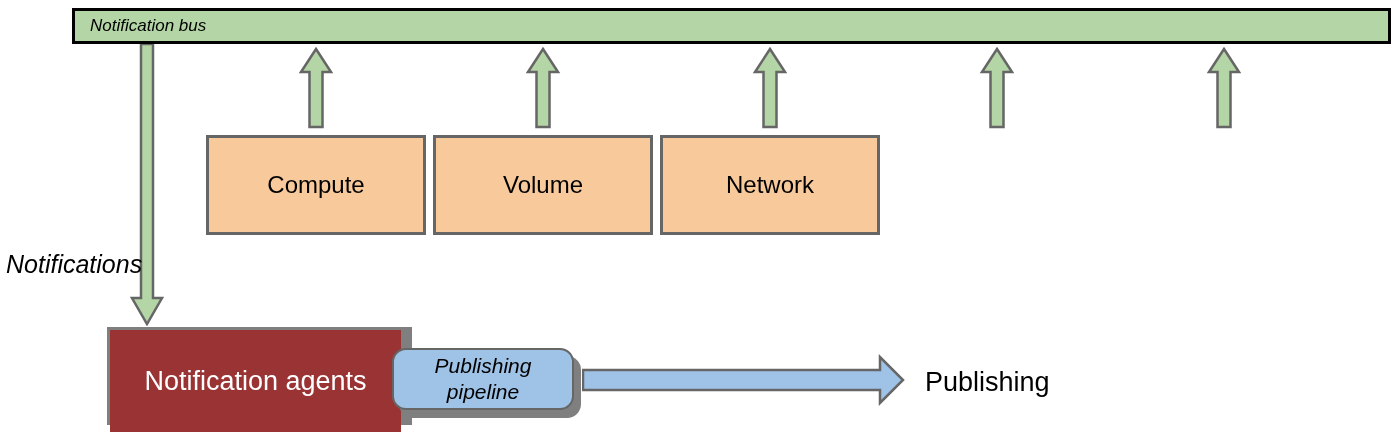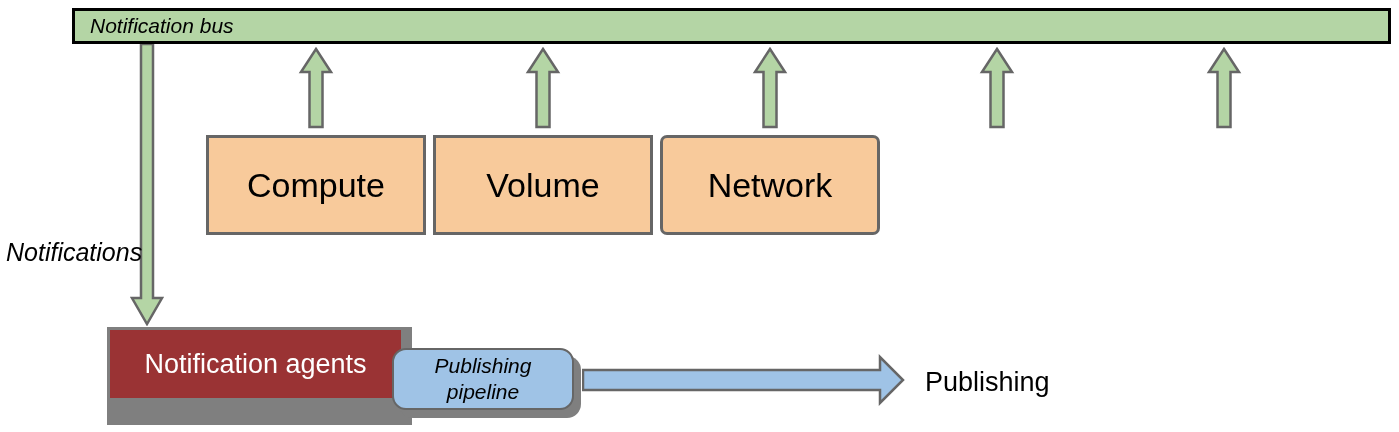--- a/index.html
+++ b/index.html
@@ -23,77 +23,77 @@
     width: 1319px;
     height: 36px;
     box-sizing: border-box;
     background: var(--bus-fill, #b4d5a5);
     border: 3px solid var(--bus-border, #000000);
     display: flex;
     align-items: center;
   }
   .bus-label {
     font-style: italic;
-    font-size: 21px;
+    font-size: 17px;
     color: #000;
     padding-left: 15px;
     white-space: nowrap;
   }
   
   .service-box {
     position: absolute;
     top: 135px;
     width: 220px;
     height: 100px;
     box-sizing: border-box;
     background: var(--service-fill, #f8ca9b);
     border: 3px solid var(--border-gray, #666666);
     display: flex;
     align-items: center;
     justify-content: center;
   }
   .service-label {
-    font-size: 34px;
+    font-size: 24px;
     color: #000;
     white-space: nowrap;
   }
   
   .arrow { position: absolute; display: block; }
   .arrow polygon {
     stroke: var(--border-gray, #666666);
     stroke-width: 2.5;
     stroke-linejoin: miter;
   }
   .arrow.green polygon { fill: var(--arrow-green, #b4d5a5); }
   .arrow.blue  polygon { fill: var(--arrow-blue,  #9fc3e6); }
   
   .notifications-label {
     position: absolute;
     left: 6px;
-    top: 238px;
+    top: 250px;
     font-style: italic;
     font-size: 25px;
     color: #000;
     white-space: nowrap;
   }
   
   .agents-shadow {
     position: absolute;
     left: 107px;
     top: 327px;
     width: 305px;
     height: 98px;
     background: var(--shadow-gray, #7f7f7f);
   }
   .agents-box {
     position: absolute;
     left: 110px;
     top: 330px;
     width: 291px;
-    height: 68px;
+    height: 103px;
     background: var(--agents-fill, #9a3334);
     display: flex;
     align-items: center;
     justify-content: center;
   }
   .agents-label {
     font-size: 27px;
     color: #ffffff;
     white-space: nowrap;
   }
@@ -169,21 +169,21 @@
   <svg class="arrow green" style="left:1206px; top:47px;" width="36" height="82" viewBox="0 0 36 82">
     <polygon points="18,2 33,25 24.5,25 24.5,80 11.5,80 11.5,25 3,25"></polygon>
   </svg>
 
   <div class="service-box" style="left:206px;">
     <span class="service-label">Compute</span>
   </div>
   <div class="service-box" style="left:433px;">
     <span class="service-label">Volume</span>
   </div>
-  <div class="service-box" style="left:660px;border-radius:7px;">
+  <div class="service-box" style="left:660px;">
     <span class="service-label">Network</span>
   </div>
 
   <div class="agents-shadow"></div>
   <div class="agents-box">
     <span class="agents-label">Notification agents</span>
   </div>
 
   <div class="pipeline-shadow"></div>
   <div class="pipeline-box">

